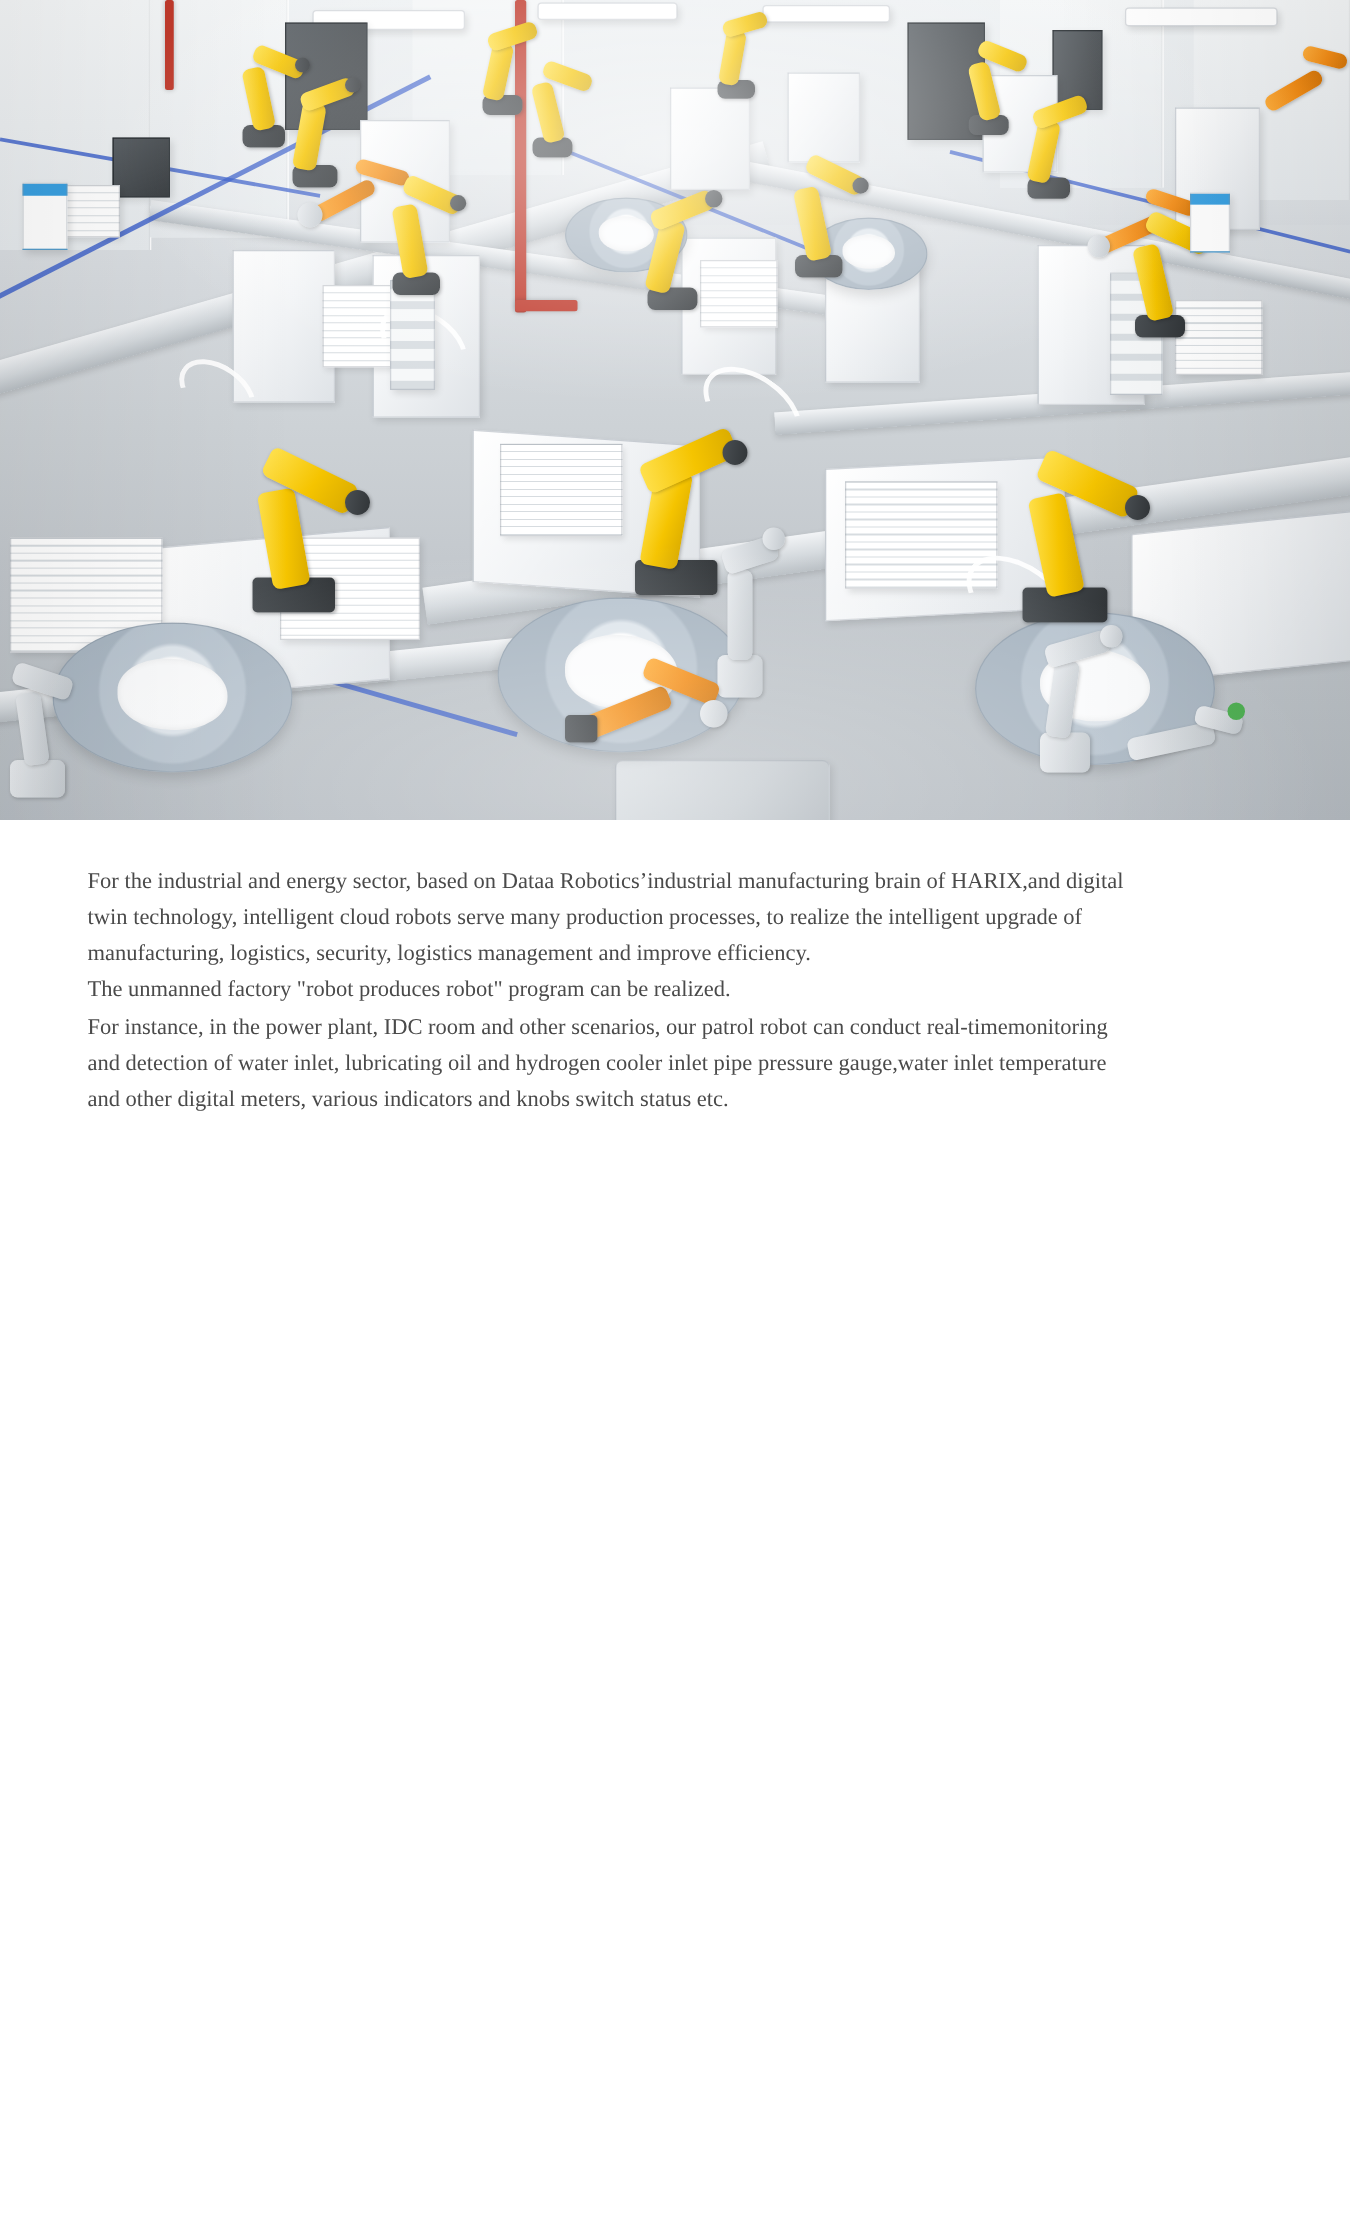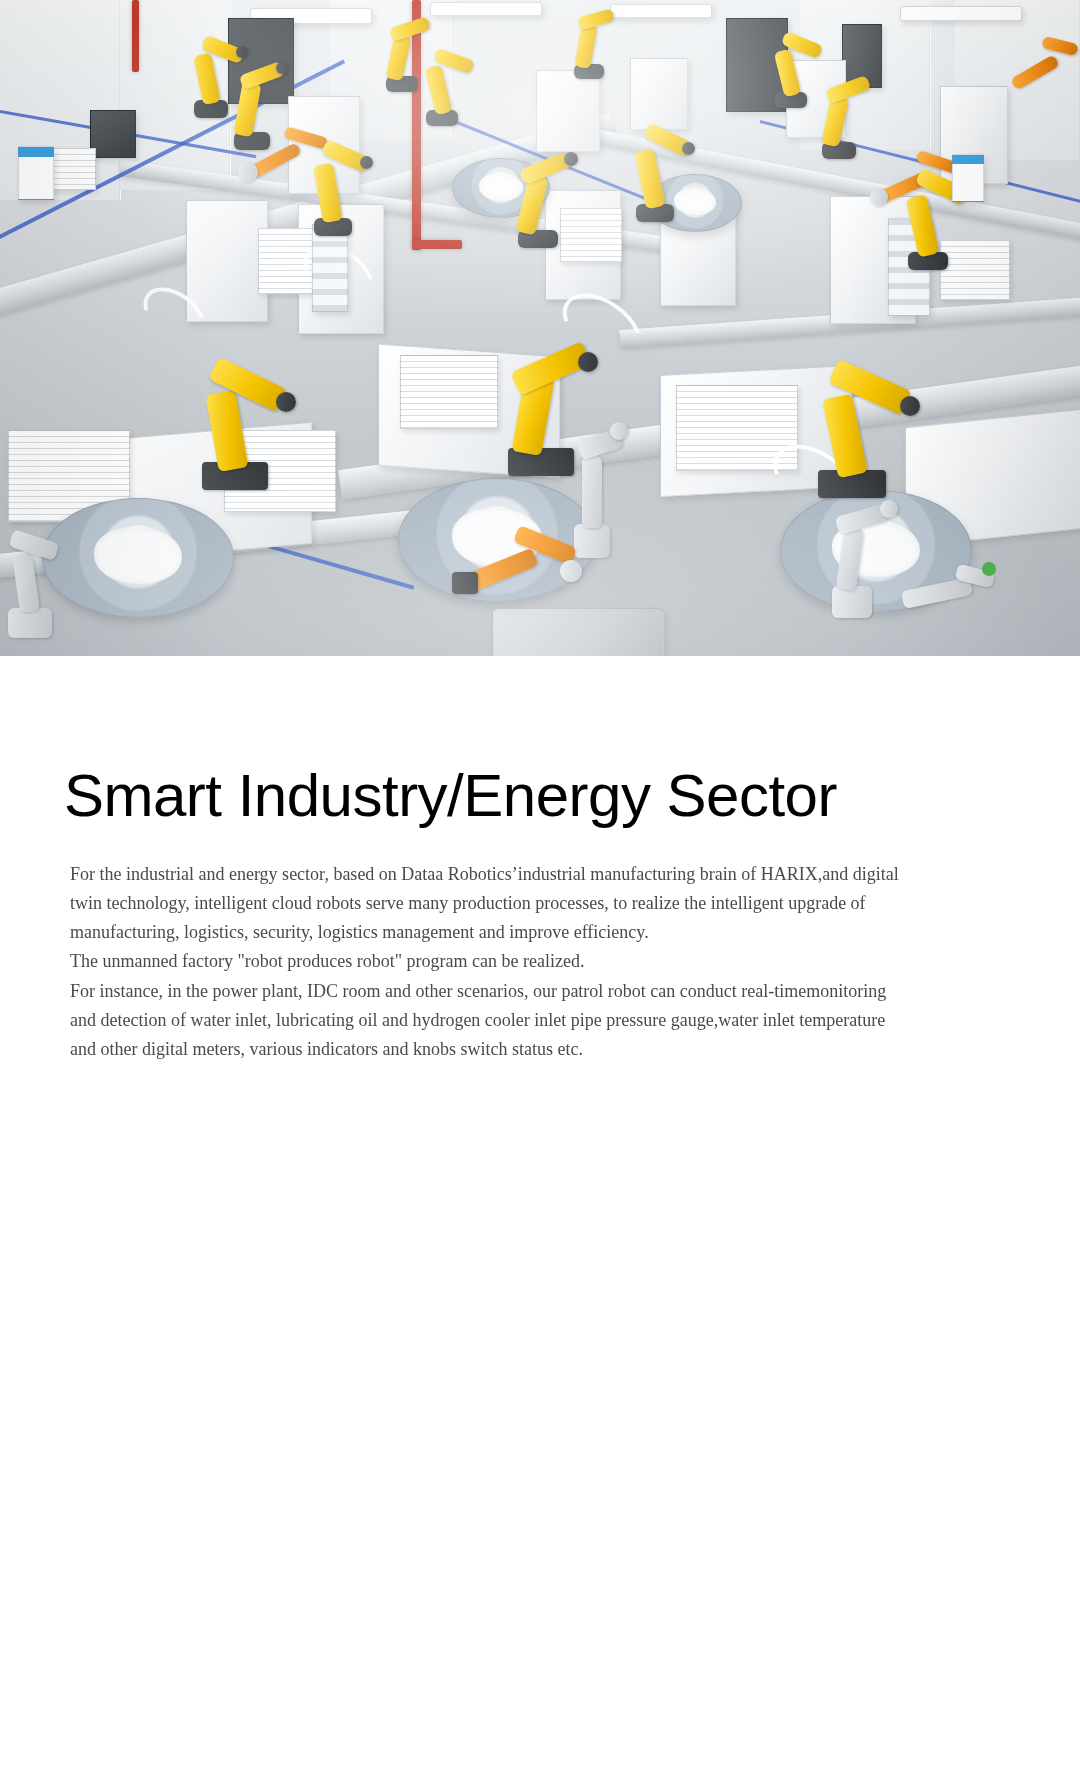--- a/index.html
+++ b/index.html
@@ -376,21 +376,20 @@
 
     <div class="box" style="left:18px;top:146px;width:34px;height:52px;background:linear-gradient(to bottom,#3aa0e0 0 10px,#ffffff 10px 100%);"></div>
     <div class="box" style="left:952px;top:154px;width:30px;height:46px;background:linear-gradient(to bottom,#3aa0e0 0 9px,#ffffff 9px 100%);"></div>
 
   </div>
   <div class="hero-sheen"></div>
 </div>
 
 <div class="content">
 
-  <h1 class="page-title">Smart Industry/Energy Sector</h1>
 
 
   <div class="body-block">
     <p>For the industrial and energy sector, based on Dataa Robotics’industrial manufacturing brain of HARIX,and digital twin technology, intelligent cloud robots serve many production processes, to realize the intelligent upgrade of manufacturing, logistics, security, logistics management and improve efficiency.</p>
     <p>The unmanned factory "robot produces robot" program can be realized.</p>
     <p>For instance, in the power plant, IDC room and other scenarios, our patrol robot can conduct real-timemonitoring and detection of water inlet, lubricating oil and hydrogen cooler inlet pipe pressure gauge,water inlet temperature and other digital meters, various indicators and knobs switch status etc.</p>
   </div>
 
 </div>
 

